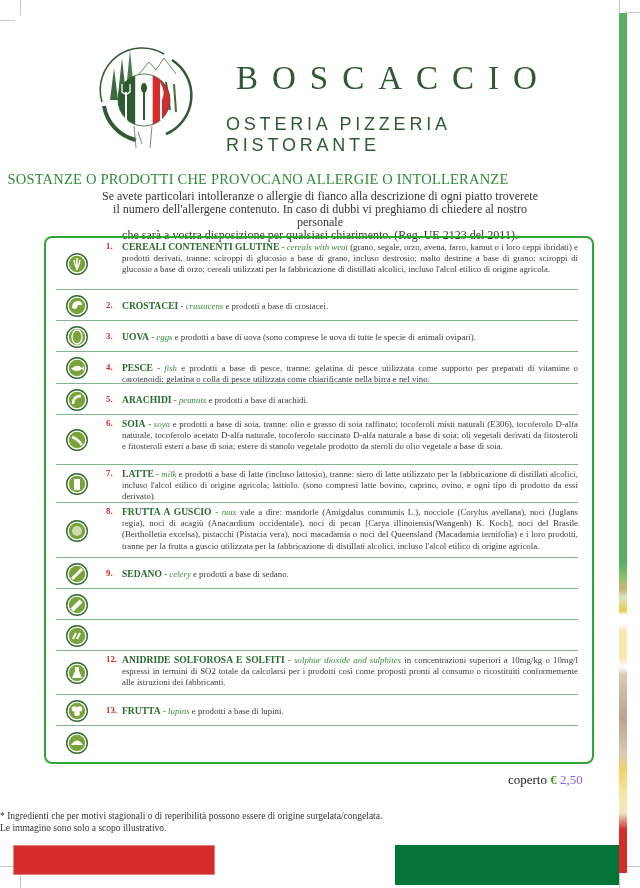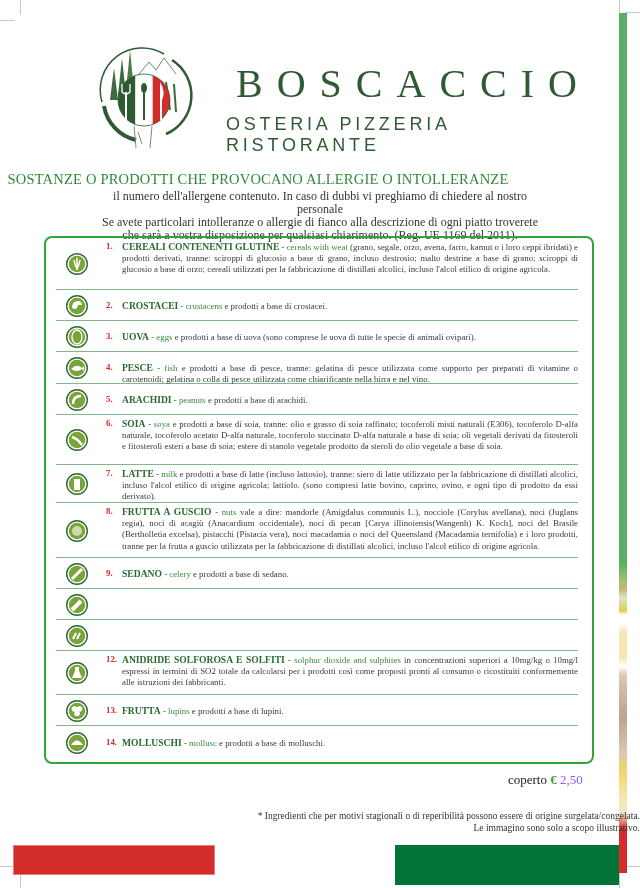--- a/index.html
+++ b/index.html
@@ -15,21 +15,21 @@
     background: linear-gradient(to bottom,
       #5aaf64 0%, #5aaf64 64%, #9cc46a 66%, #c9b27a 67%, #d8e7c6 68%,
       #e5cc4a 69.5%, #fff 70%, #fff 71%, #f7e8b0 72%, #f7e8b0 75%,
       #fff 76%, #d8c8b4 77%, #bca48c 82%, #d8c8b4 86%, #f2d36a 88%,
       #f6e7a8 91%, #f0e6c8 93%, #d42b2b 95%, #d42b2b 100%);
   }
   
   .logo { position: absolute; left: 94px; top: 40px; width: 100px; height: 112px; }
   .brand-name {
     position: absolute; left: 236px; top: 60px; width: 310px;
-    font-size: 40px; letter-spacing: 14px; color: #2f5a34;
+    font-size: 33px; letter-spacing: 14px; color: #2f5a34;
     font-family: "Liberation Serif", serif; font-weight: normal;
   }
   .brand-sub {
     position: absolute; left: 226px; top: 114px; width: 330px;
     font-family: "Liberation Sans", sans-serif;
     font-size: 18px; letter-spacing: 3.8px; color: #2f5a34;
   }
   .section-title {
     position: absolute; left: 0; top: 171px; width: 516px; text-align: center;
     font-size: 14.5px; color: #2f8a37; letter-spacing: 0.2px;
@@ -52,29 +52,29 @@
     position: absolute; left: 10px; width: 22px; height: 22px;
   }
   .row .text {
     position: absolute; left: 50px; right: 0; font-size: 8.8px; line-height: 11.2px;
     color: #3a3a3a; text-align: justify; padding-left: 16px;
   }
   .row .num {
     position: absolute; left: 0; color: #d32a2a; font-weight: bold;
   }
   .row .name { color: #2a6b2f; font-weight: bold; font-size: 9.6px; margin-top: 28px; }
-  .row .eng { color: #3b8a3f; }
+  .row .eng { color: #3b8a3f; font-style: italic; }
   .row .eng.plain { font-style: normal; }
   .coperto {
     position: absolute; left: 508px; top: 772px; font-size: 13px; color: #222;
   }
   .coperto .euro { color: #4a9a36; font-weight: bold; }
   .coperto .price { color: #8b5cf6; }
   .footnote {
-    position: absolute; left: 0; top: 810px; width: 640px; text-align: right;
+    position: absolute; left: 0; top: 810px; width: 640px; text-align: left;
     font-size: 9.5px; line-height: 12px; color: #333;
   }
   .bar-red { position: absolute; left: 13px; top: 845px; width: 202px; height: 30px; background: #d42b2b; border: 1px solid #e37f7f; box-sizing: border-box; }
   .bar-green { position: absolute; left: 395px; top: 845px; width: 224px; height: 40px; background: #047338; }
 </style>
 </head>
 <body>
 
 <div class="crop" style="left:20px;top:0;width:1px;height:15px;"></div>
 <div class="crop" style="left:0;top:20px;width:15px;height:1px;"></div>
@@ -111,23 +111,23 @@
   <rect x="49" y="52" width="2" height="28" fill="#2d5a30"></rect>
   <path d="M66 42 Q72 52 68 60 L68 80 L66 80 Z" fill="#fff"></path>
   <path d="M40 86 L42 108 M58 86 L56 108 M44 92 L48 104" stroke="#7b8a7b" stroke-width="1" fill="none"></path>
 </svg>
 
 <div class="brand-name">BOSCACCIO</div>
 <div class="brand-sub">OSTERIA PIZZERIA RISTORANTE</div>
 
 <div class="section-title">SOSTANZE O PRODOTTI CHE PROVOCANO ALLERGIE O INTOLLERANZE</div>
 <div class="intro">
+  <div>Se avete particolari intolleranze o allergie di fianco alla descrizione di ogni piatto troverete</div>
   <div>il numero dell'allergene contenuto. In caso di dubbi vi preghiamo di chiedere al nostro personale</div>
-  <div>Se avete particolari intolleranze o allergie di fianco alla descrizione di ogni piatto troverete</div>
-  <div>che sarà a vostra disposizione per qualsiasi chiarimento. (Reg. UE 1169 del 2011).</div>
+  <div>che sarà a vostra disposizione per qualsiasi chiarimento. (Reg. UE 2123 del 2011).</div>
 </div>
 
 <div class="box"></div>
 <div id="rows">
     <div class="row" style="top: 238px; height: 52px;">
       <svg class="icon" viewBox="0 0 22 22" style="top: 15px;">
         <circle cx="11" cy="11" r="10.3" fill="#fff" stroke="#2e6b2f" stroke-width="1.4"></circle>
         <circle cx="11" cy="11" r="8.2" fill="#7aa33a"></circle>
         <path d="M11 5 L11 17 M8 7 Q9 13 11 16 M14 7 Q13 13 11 16" stroke="#fff" stroke-width="1.5" fill="none"></path>
       </svg>
@@ -228,21 +228,20 @@
         <circle cx="11" cy="13.5" r="2.8" fill="#fff"></circle>
       </svg>
       <div class="text" style="top: 9.5px;"><span class="num">13.</span><span class="name">FRUTTA</span> - <span class="eng">lupins</span><span> e prodotti a base di lupini.</span></div>
     </div>
     <div class="row last" style="top: 726px; height: 34px;">
       <svg class="icon" viewBox="0 0 22 22" style="top: 6px;">
         <circle cx="11" cy="11" r="10.3" fill="#fff" stroke="#2e6b2f" stroke-width="1.4"></circle>
         <circle cx="11" cy="11" r="8.2" fill="#7aa33a"></circle>
         <path d="M5 13 Q11 4 17 13 Z" fill="#fff"></path>
       </svg>
-      <div class="text" style="top: 11px;"><span class="num">14.</span><span class="name">MOLLUSCHI</span> - <span class="eng plain">mollusc</span><span> e prodotti a base di molluschi.</span></div>
     </div>
   </div>
 
 <div class="coperto">
   <span>coperto</span>
   <span class="euro">€</span>
   <span class="price">2,50</span>
 </div>
 
 <div class="footnote">

